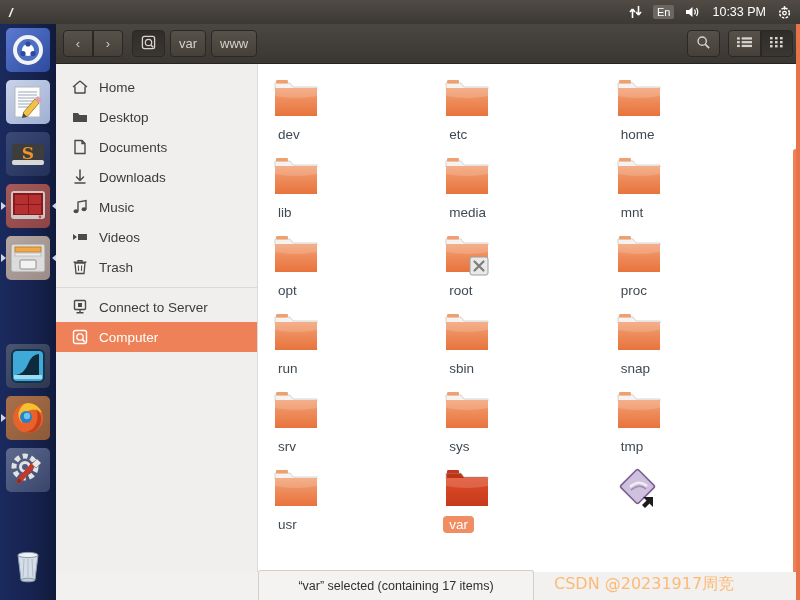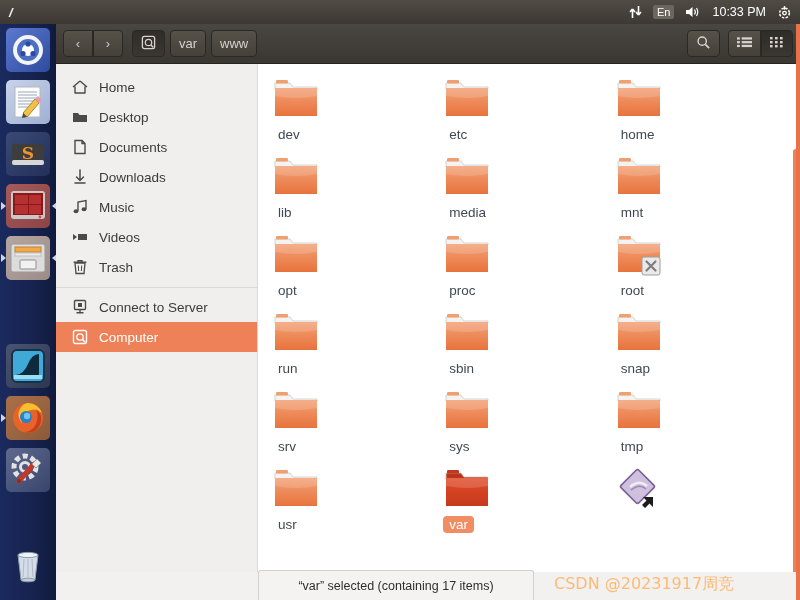--- a/index.html
+++ b/index.html
@@ -561,40 +561,40 @@
     <path d="M3 7 H18 L21 11 H45 V13 H3 Z" fill="#f5f3f1" stroke="#cfcac5" stroke-width="0.8"></path>
     <rect x="4" y="4" width="12" height="3.5" rx="1.2" fill="#f0a070"></rect>
     <path d="M3 12 H45 V40 H3 Z" fill="url(#fgn)"></path>
     <defs>
                   <linearGradient id="fgn" x1="0" y1="0" x2="0" y2="1">
       <stop offset="0" stop-color="#f2a074"></stop>
                     <stop offset="1" stop-color="#e8733c"></stop>
     </linearGradient>
                 </defs>
     <path d="M3 12 H45 V20 Q24 24 3 20 Z" fill="#ffffff" opacity="0.16"></path>
-
-  </svg></div>
-            <div class="file-label">proc</div>
-          </div>
-          <div class="file-item">
-            <div class="file-icon"><svg width="48" height="45" viewBox="0 0 48 45">
-    <path d="M3 7 H18 L21 11 H45 V13 H3 Z" fill="#f5f3f1" stroke="#cfcac5" stroke-width="0.8"></path>
-    <rect x="4" y="4" width="12" height="3.5" rx="1.2" fill="#f0a070"></rect>
-    <path d="M3 12 H45 V40 H3 Z" fill="url(#fgn)"></path>
-    <defs>
-                  <linearGradient id="fgn" x1="0" y1="0" x2="0" y2="1">
-      <stop offset="0" stop-color="#f2a074"></stop>
-                    <stop offset="1" stop-color="#e8733c"></stop>
-    </linearGradient>
-                </defs>
-    <path d="M3 12 H45 V20 Q24 24 3 20 Z" fill="#ffffff" opacity="0.16"></path>
     <rect x="27" y="25" width="18" height="18" rx="2" fill="#e9e9e9" stroke="#9e9e9e"></rect>
           <path d="M31.5 29.5 L40.5 38.5 M40.5 29.5 L31.5 38.5" stroke="#7d7d7d" stroke-width="2.2" stroke-linecap="round"></path>
   </svg></div>
             <div class="file-label">root</div>
+          </div>
+          <div class="file-item">
+            <div class="file-icon"><svg width="48" height="45" viewBox="0 0 48 45">
+    <path d="M3 7 H18 L21 11 H45 V13 H3 Z" fill="#f5f3f1" stroke="#cfcac5" stroke-width="0.8"></path>
+    <rect x="4" y="4" width="12" height="3.5" rx="1.2" fill="#f0a070"></rect>
+    <path d="M3 12 H45 V40 H3 Z" fill="url(#fgn)"></path>
+    <defs>
+                  <linearGradient id="fgn" x1="0" y1="0" x2="0" y2="1">
+      <stop offset="0" stop-color="#f2a074"></stop>
+                    <stop offset="1" stop-color="#e8733c"></stop>
+    </linearGradient>
+                </defs>
+    <path d="M3 12 H45 V20 Q24 24 3 20 Z" fill="#ffffff" opacity="0.16"></path>
+
+  </svg></div>
+            <div class="file-label">proc</div>
           </div>
           <div class="file-item">
             <div class="file-icon"><svg width="48" height="45" viewBox="0 0 48 45">
     <path d="M3 7 H18 L21 11 H45 V13 H3 Z" fill="#f5f3f1" stroke="#cfcac5" stroke-width="0.8"></path>
     <rect x="4" y="4" width="12" height="3.5" rx="1.2" fill="#f0a070"></rect>
     <path d="M3 12 H45 V40 H3 Z" fill="url(#fgn)"></path>
     <defs>
                   <linearGradient id="fgn" x1="0" y1="0" x2="0" y2="1">
       <stop offset="0" stop-color="#f2a074"></stop>
                     <stop offset="1" stop-color="#e8733c"></stop>

